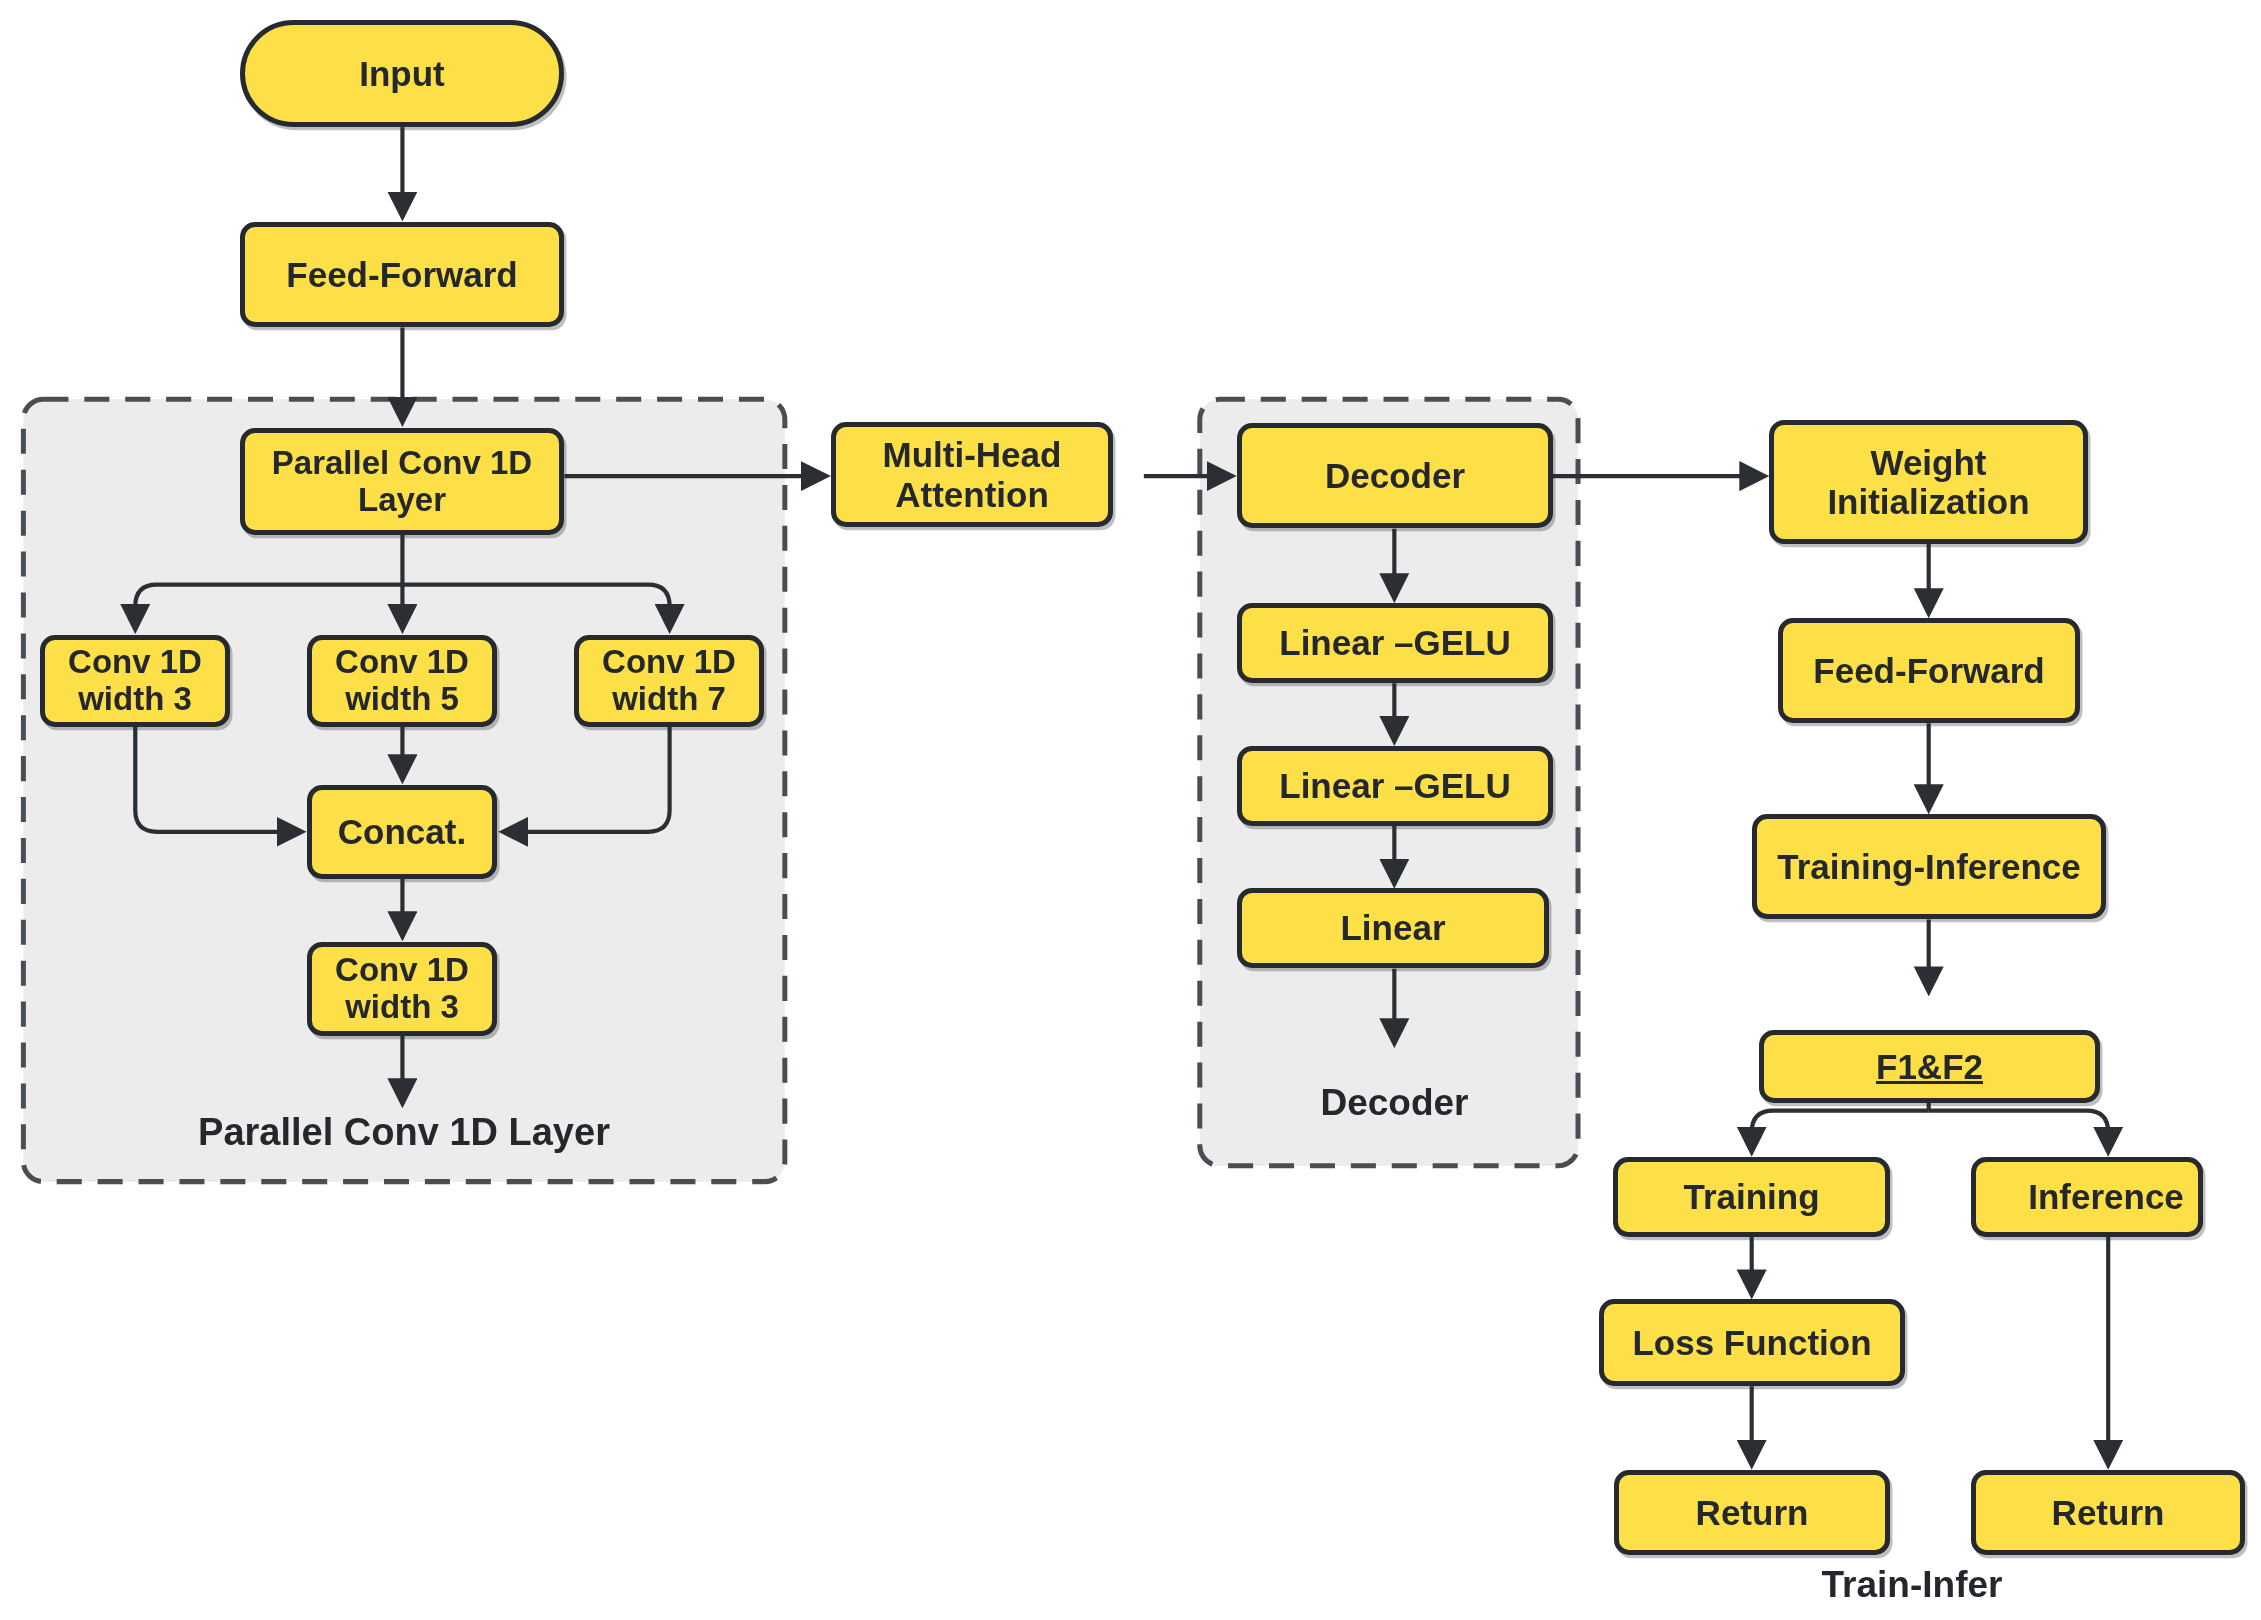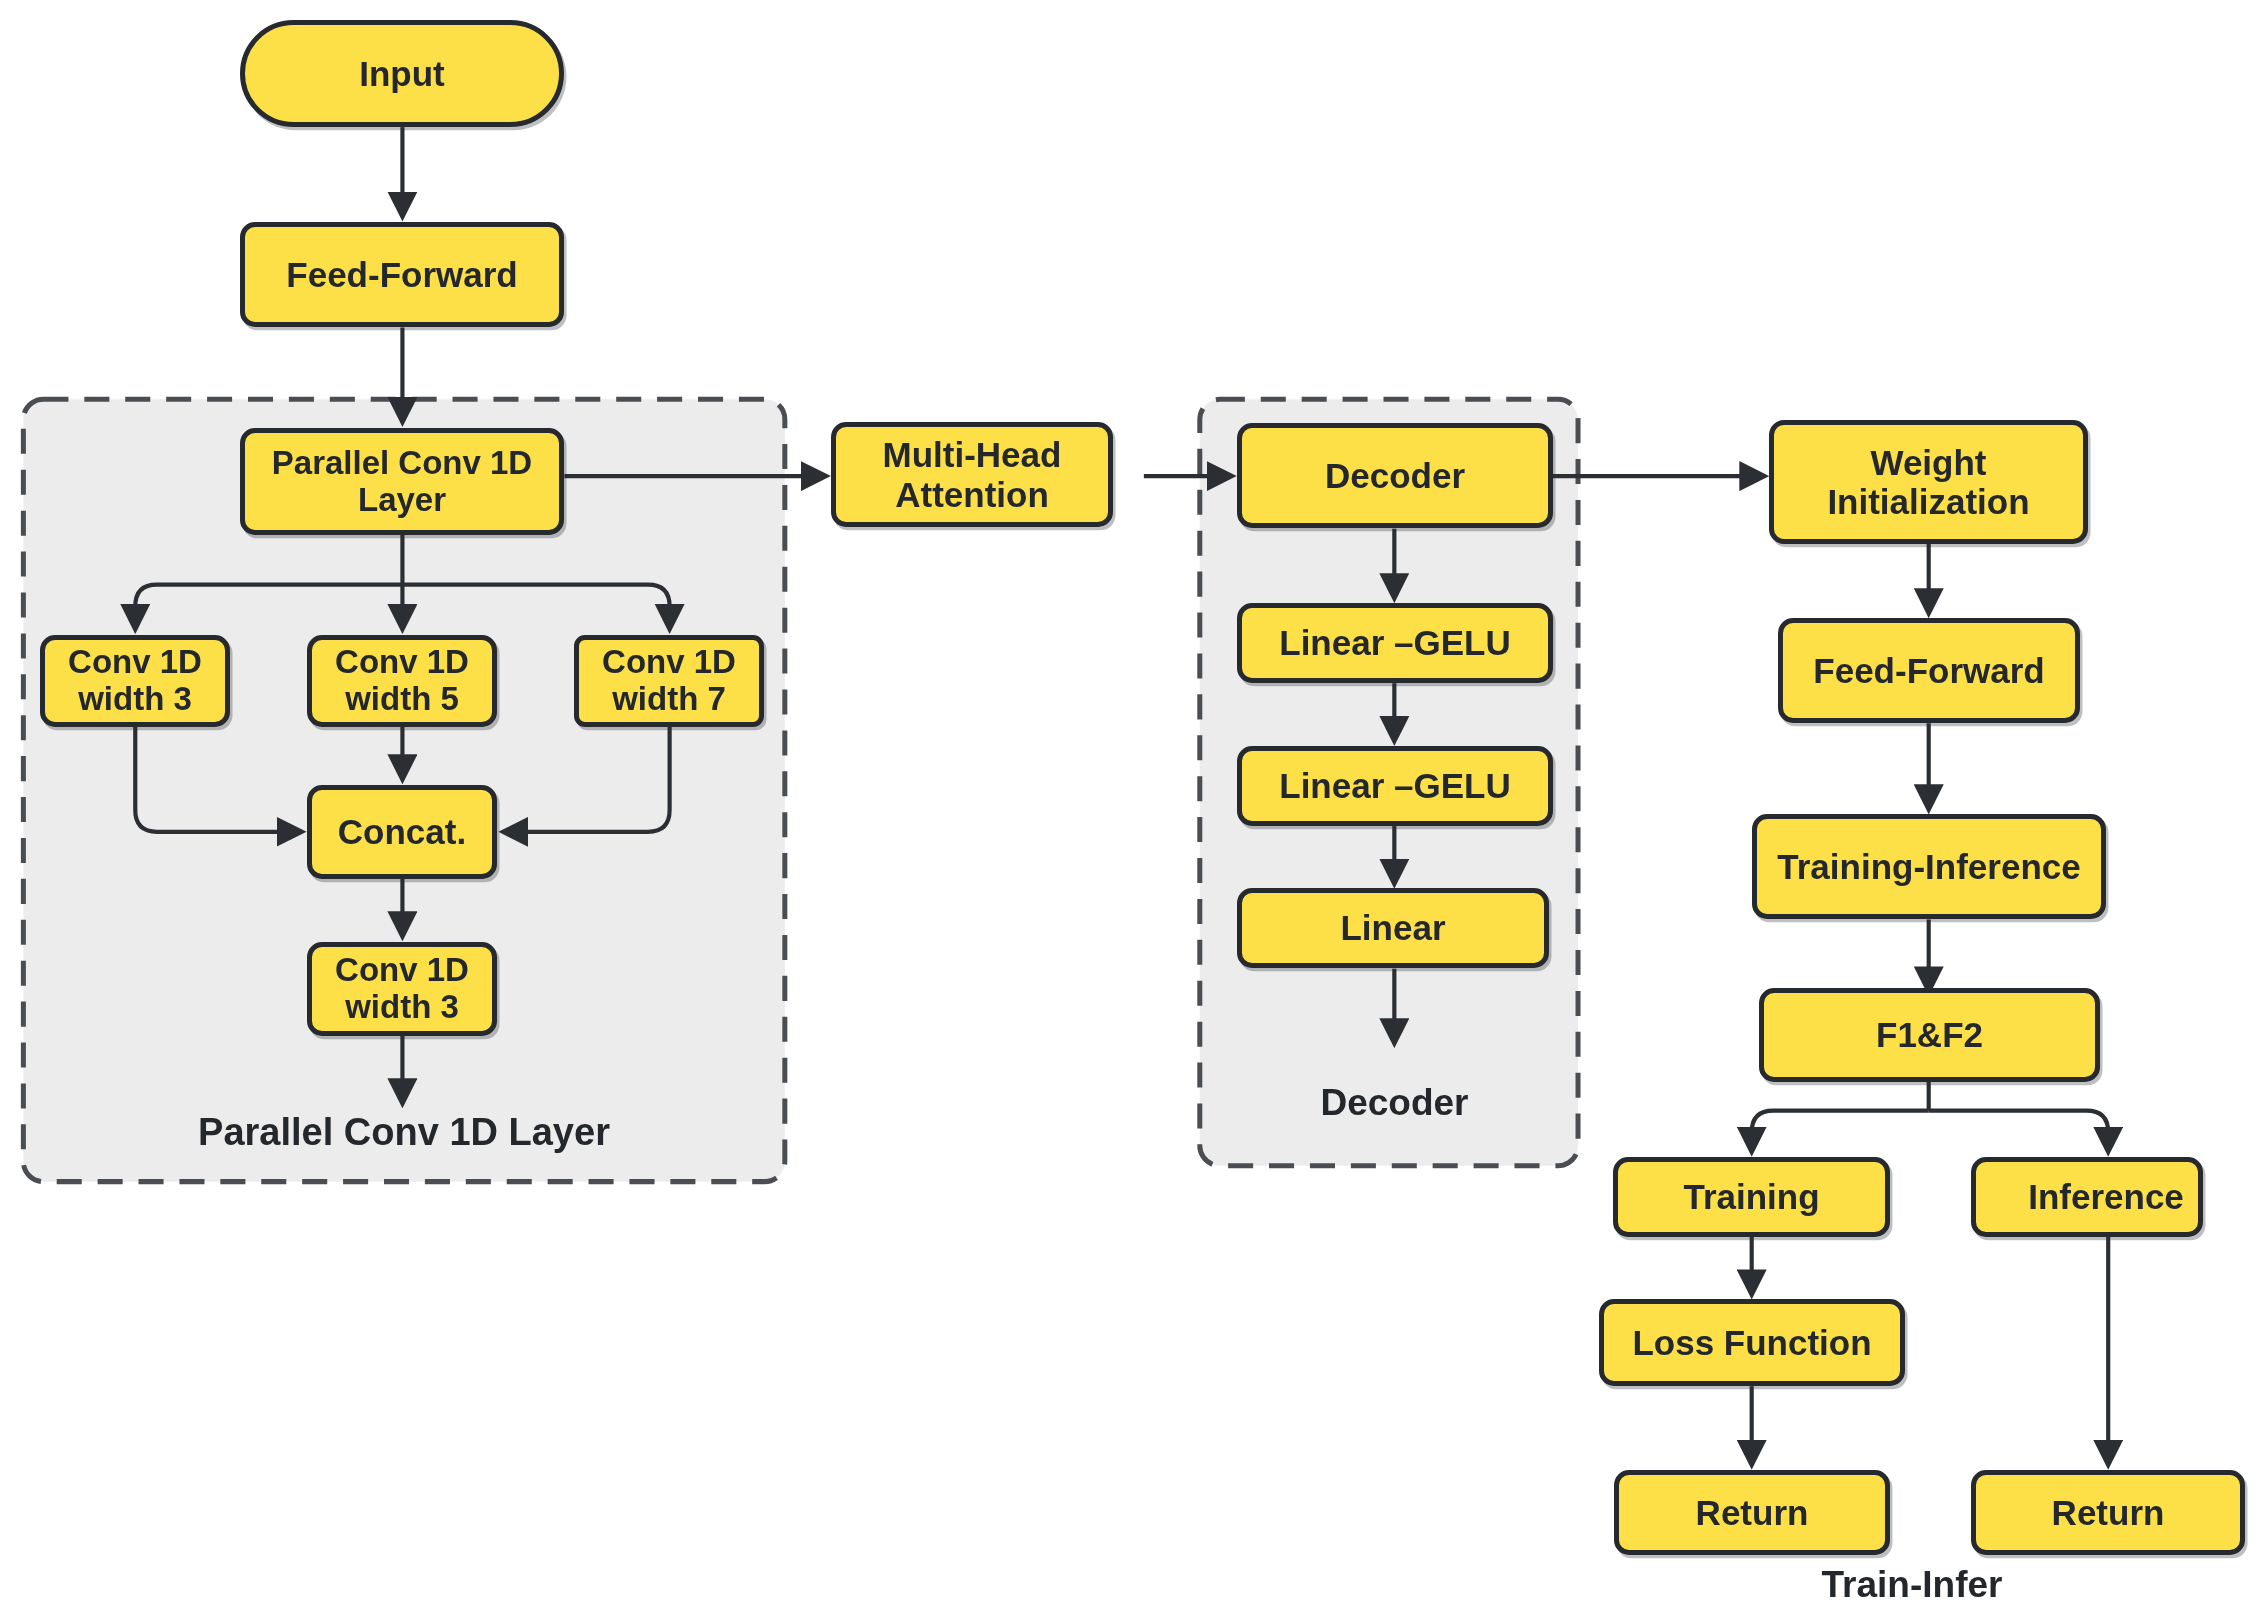--- a/index.html
+++ b/index.html
@@ -121,21 +121,21 @@
   <div class="node pill" style="left:240px; top:20px; width:324px; height:107px;">Input</div>
 
   <div class="node" style="left:240px; top:222px; width:324px; height:105px;">Feed-Forward</div>
 
   <div class="node small" style="left:240px; top:428px; width:324px; height:107px;">Parallel Conv 1D Layer</div>
 
   <div class="node small" style="left:40px; top:635px; width:190px; height:92px;">Conv 1D width 3</div>
 
   <div class="node small" style="left:307px; top:635px; width:190px; height:92px;">Conv 1D width 5</div>
 
-  <div class="node small" style="left:574px; top:635px; width:190px; height:92px;border-radius:11px;">Conv 1D width 7</div>
+  <div class="node small" style="left:574px; top:635px; width:190px; height:92px;">Conv 1D width 7</div>
 
   <div class="node" style="left:307px; top:785px; width:190px; height:94px;">Concat.</div>
 
   <div class="node small" style="left:307px; top:942px; width:190px; height:94px;">Conv 1D width 3</div>
 
   <div class="glabel" style="left:137px; top:1109px; width:534px; height:47px;">Parallel Conv 1D Layer</div>
 
   <div class="node" style="left:831px; top:422px; width:282px; height:105px;">Multi-Head Attention</div>
 
   <div class="node" style="left:1237px; top:423px; width:316px; height:105px;">Decoder</div>
@@ -147,21 +147,21 @@
   <div class="node" style="left:1237px; top:888px; width:312px; height:80px;">Linear</div>
 
   <div class="glabel" style="left:1269px; top:1079px; width:251px; height:47px; font-size:37px;">Decoder</div>
 
   <div class="node" style="left:1769px; top:420px; width:319px; height:124px;">Weight Initialization</div>
 
   <div class="node" style="left:1778px; top:618px; width:302px; height:105px;">Feed-Forward</div>
 
   <div class="node" style="left:1752px; top:814px; width:354px; height:105px; white-space:nowrap;">Training-Inference</div>
 
-  <div class="node" style="left:1759px; top:988px; width:341px; height:94px;">F1&amp;F2</div>
+  <div class="node" style="left:1759px; top:1030px; width:341px; height:73px;text-decoration:underline;">F1&amp;F2</div>
 
   <div class="node" style="left:1613px; top:1157px; width:277px; height:80px;">Training</div>
 
   <div class="node" style="left:1971px; top:1157px; width:232px; height:80px;padding-left:43px;">Inference</div>
 
   <div class="node" style="left:1599px; top:1299px; width:306px; height:87px;">Loss Function</div>
 
   <div class="node" style="left:1614px; top:1470px; width:276px; height:85px;">Return</div>
 
   <div class="node" style="left:1971px; top:1470px; width:274px; height:85px;">Return</div>

